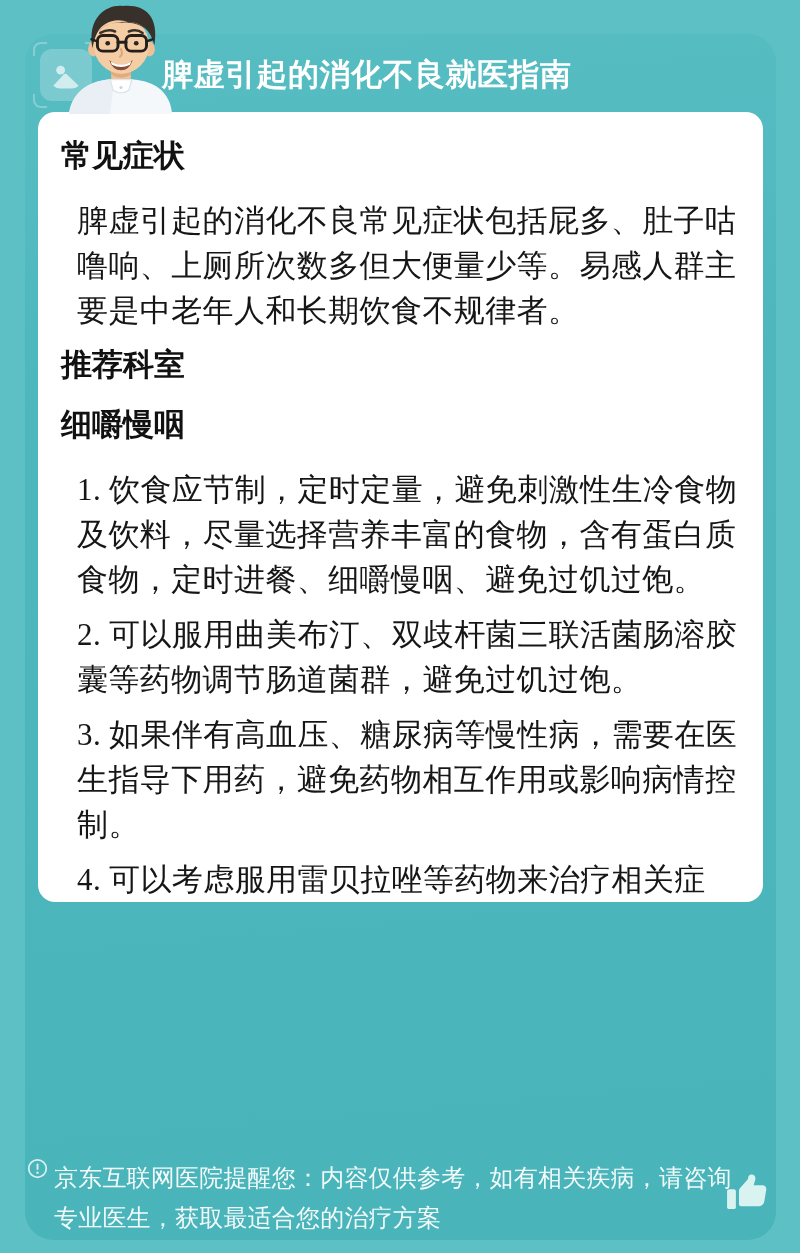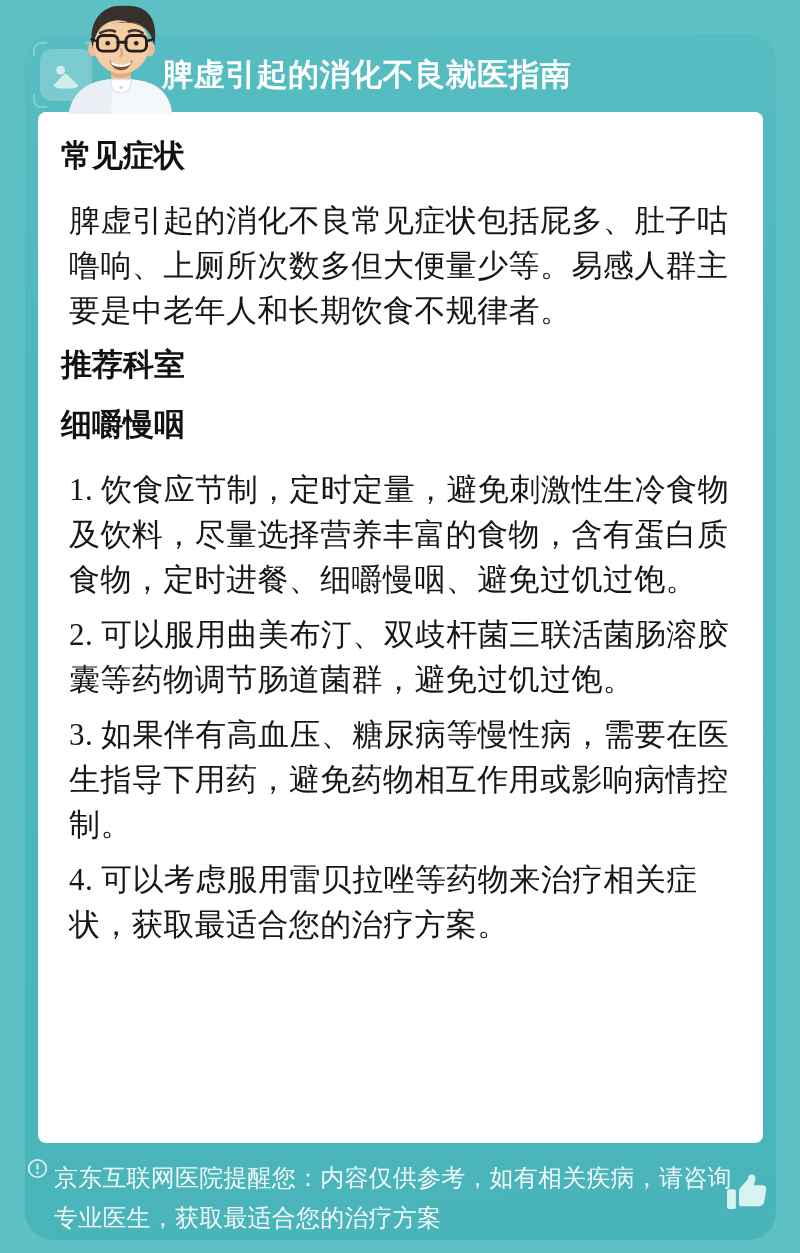--- a/index.html
+++ b/index.html
@@ -35,34 +35,34 @@
     position:absolute; left:127px; top:20px;
     font-size:31px; font-weight:700; color:#ffffff; letter-spacing:0.5px;
     white-space:nowrap;
     margin-left:10px;
   }
   .avatar {
     position:absolute; left:50px; top:2px; width:140px; height:112px; z-index:3;
   }
   .card {
     position:absolute; left:13px; top:78px;
-    width:725px; height:1031px;
-    background:#ffffff; border-radius:8px;
+    width:725px; height:790px;
+    background:#ffffff; border-radius:17px;
     padding:26px 23px 16px 23px;
     color:#141414;
     overflow:hidden;
   }
   .card h2 {
     font-size:31px; line-height:36px; font-weight:700; color:#111;
     margin:14px 0 24px 0;
   }
   .card h2:first-child { margin-top:0; }
   .card p {
     font-size:31px; line-height:45px; color:#161616;
-    margin:0 0 10px 8px; letter-spacing:0.4px;
+    margin:0 0 10px 16px; letter-spacing:0.4px;
   }
   .num {
     font-family:"Liberation Serif", serif;
     margin-right:8px;
   }
   .footer {
     position:absolute; left:2px; top:1124px; width:742px;
     display:flex; align-items:flex-start; gap:6px;
     color:rgba(255,255,255,0.93);
   }

